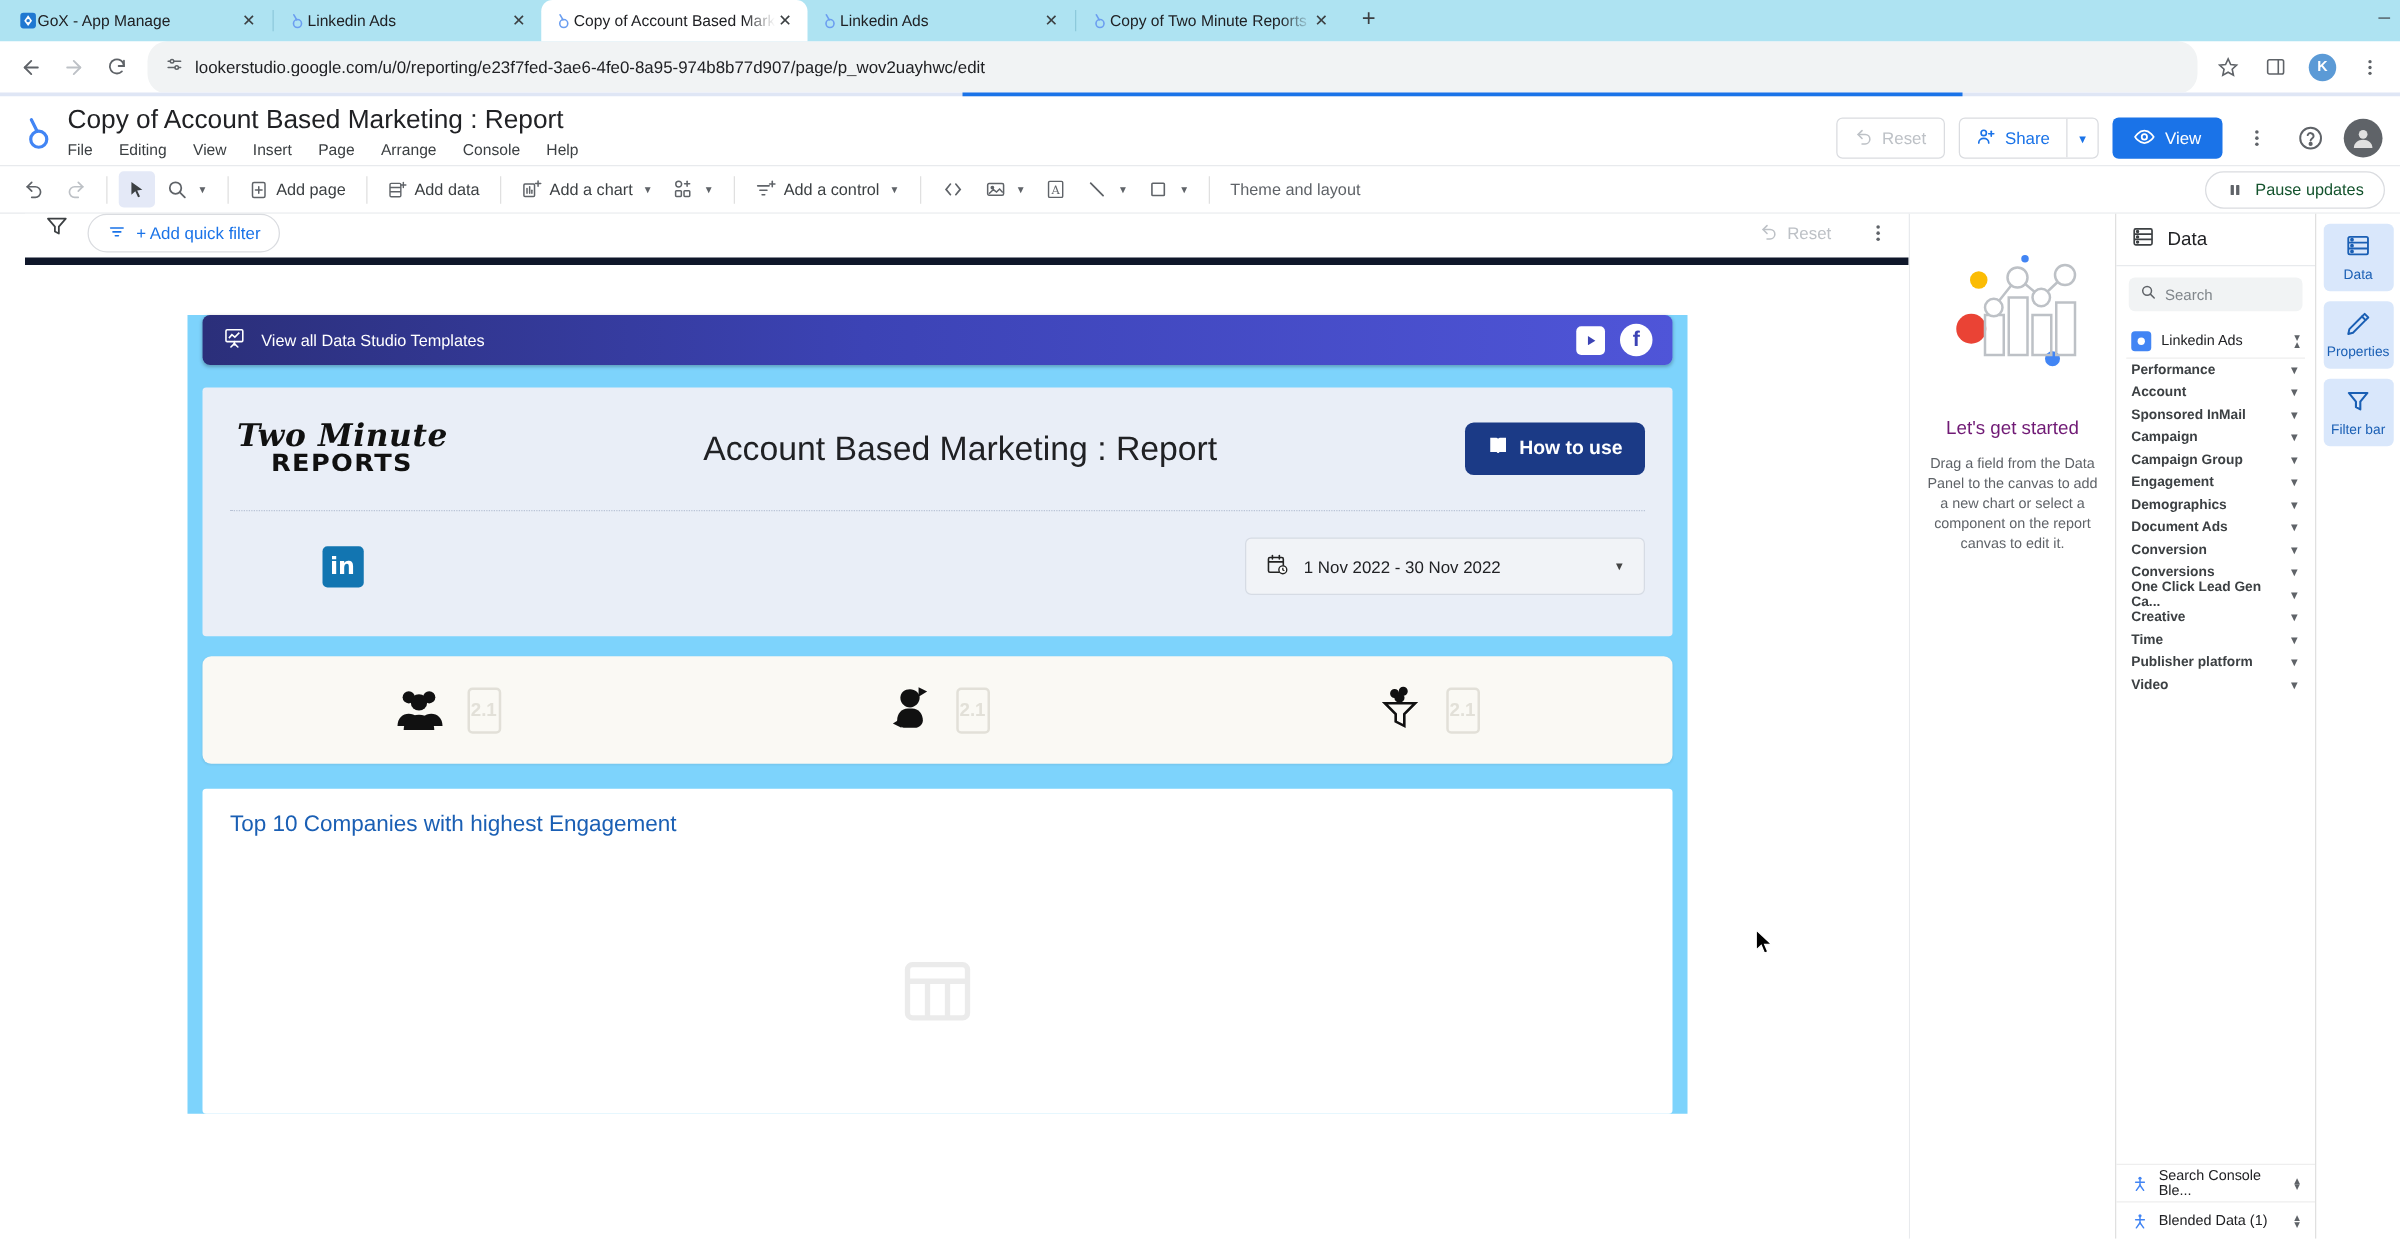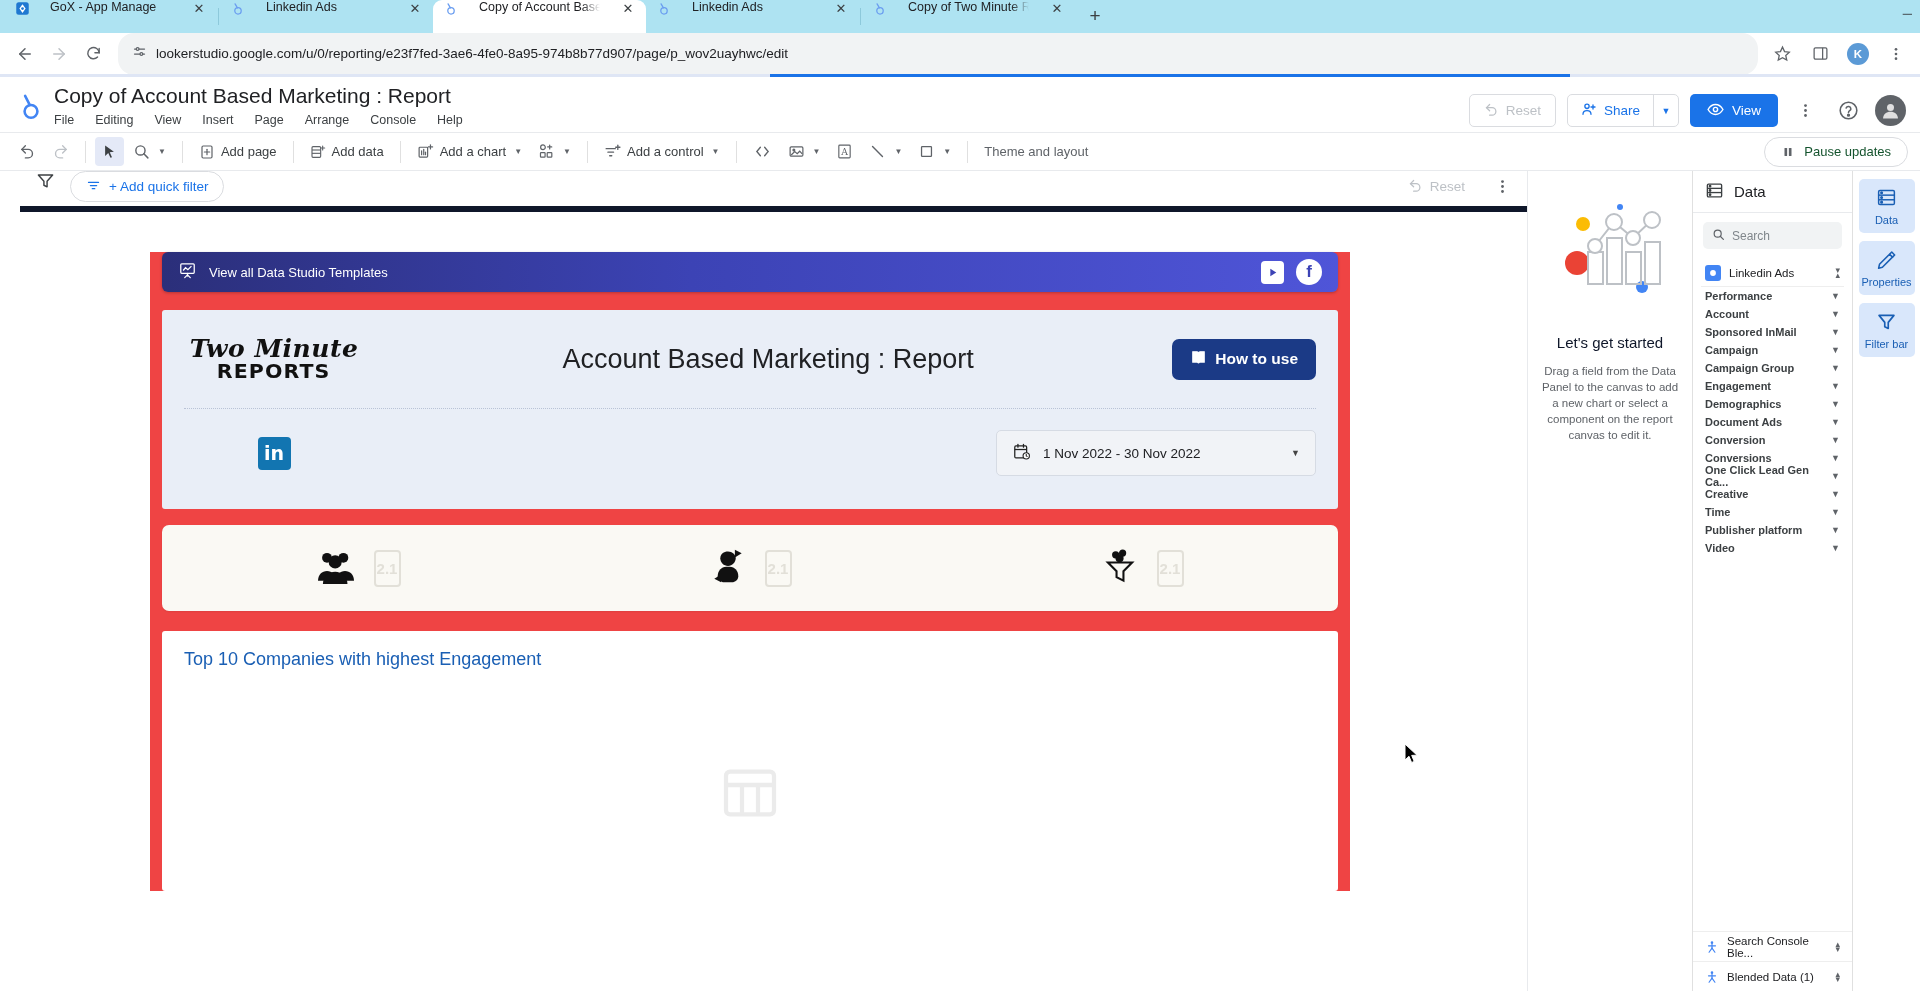--- a/index.html
+++ b/index.html
@@ -16,22 +16,22 @@
     background: #aee3f2;
     display: flex;
     align-items: flex-end;
     padding-left: 4px;
     position: relative;
   }
   .tab {
     height: 33px;
     width: 213px;
     display: flex;
-    align-items: flex-start;
-    gap: 20px;
+    align-items: center;
+    gap: 0;
     padding: 0 10px;
     font-size: 12.5px;
     color: #202124;
     border-radius: 9px 9px 0 0;
     position: relative;
     cursor: default;
   }
   .tab.active { background: #ffffff; }
   .tab-favicon {
     width: 16px; height: 16px;
@@ -264,21 +264,21 @@
 
   .canvas-area {
     flex: 1 1 auto;
     background: #fff;
     position: relative;
     overflow: hidden;
     padding: 30px 0 0 150px;
   }
   .report-page {
     width: 1200px;
-    background: #ef4444;
+    background: #7dd3fc;
     position: relative;
   }
 
   
   .tpl-banner {
     margin: 10px 12px 0 12px;
     height: 40px;
     border-radius: 6px;
     background: linear-gradient(90deg, #2b2f7a 0%, #3c43b5 45%, #4f55d8 100%);
     display: flex; align-items: center;
@@ -421,21 +421,21 @@
   
   .getstarted {
     width: 165px;
     flex: 0 0 165px;
     border-left: 1px solid #e8eaed;
     background: #fff;
     padding: 16px 12px;
     text-align: center;
   }
   .gs-art { height: 125px; display: flex; align-items: center; justify-content: center; }
-  .gs-title { font-size: 15px; color: #0f172a; margin-top: 22px; }
+  .gs-title { font-size: 15px; color: #701a75; margin-top: 22px; }
   .gs-text { font-size: 11.5px; color: #5f6368; line-height: 16px; margin-top: 12px; }
 
   
   .data-panel {
     width: 160px;
     flex: 0 0 160px;
     border-left: 1px solid #e0e0e0;
     background: #fff;
     display: flex; flex-direction: column;
   }

